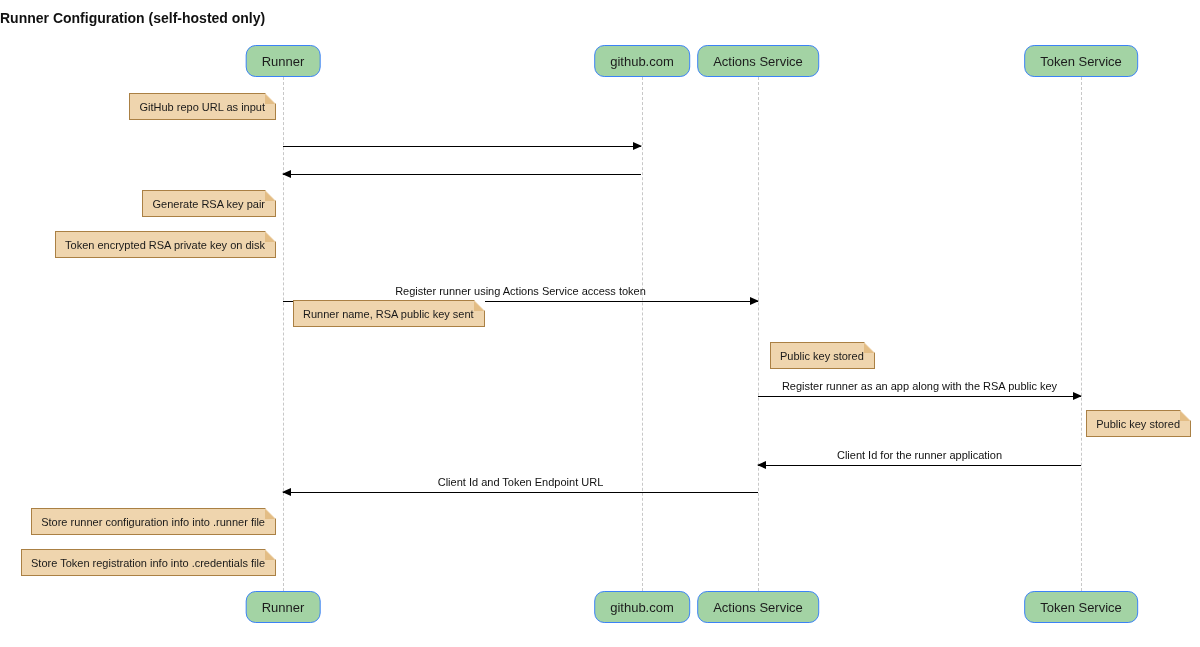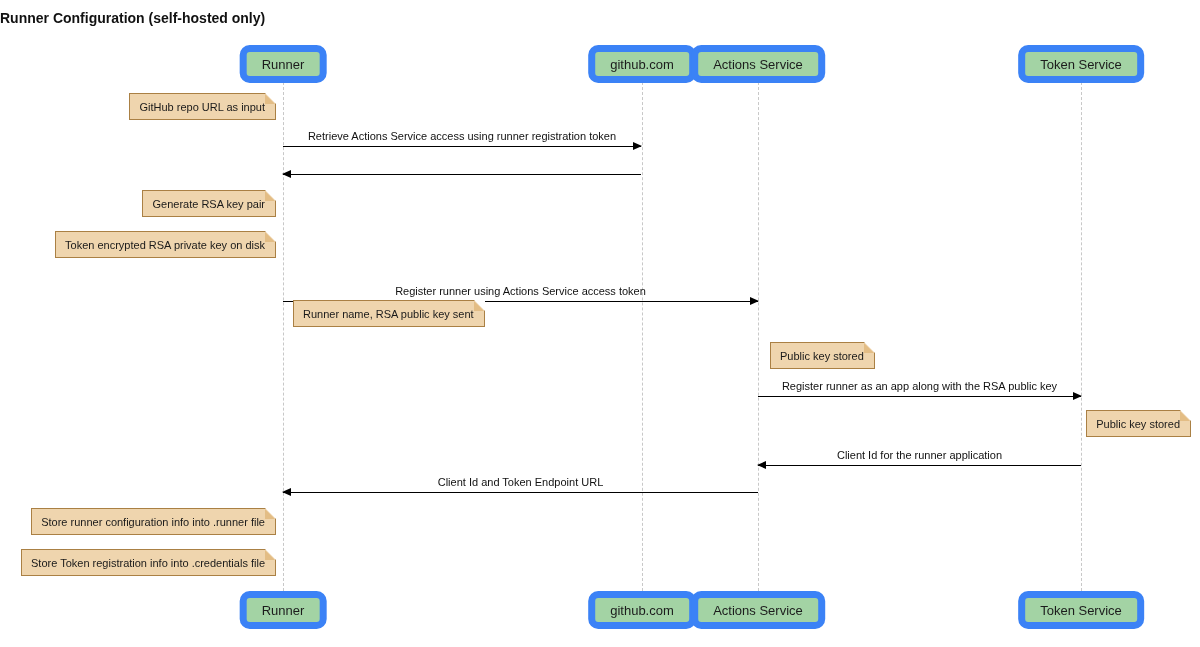--- a/index.html
+++ b/index.html
@@ -14,21 +14,21 @@
   .title {
     position:absolute; top:10px; left:0; width:1200px;
     text-align:left; font-size:14px; font-weight:bold; color:#111;
   }
   .lifeline {
     position:absolute; top:77px; height:514px; width:0;
     border-left:1px dashed #c8c8c8;
   }
   .participant {
     position:absolute; height:32px;
-    background:#a3d3a4; border:7px solid #3b82f6; border-radius:10px;
+    background:#a3d3a4; border:1px solid #3b82f6; border-radius:10px;
     display:flex; align-items:center; justify-content:center;
     font-size:13px; color:#1c1c1c;
     transform:translateX(-50%);
     padding:12px 15px; white-space:nowrap; box-sizing:border-box;
   }
   .note {
     position:absolute; background:#efd5ae; border:1px solid #aa8044;
     font-size:11px; padding:7px 10px 6px 9px; white-space:nowrap;
     box-sizing:border-box; color:#1a1a1a;
   }
@@ -78,21 +78,20 @@
   <div class="participant" style="left:642px; top:45px">github.com</div>
   <div class="participant" style="left:758px; top:45px">Actions Service</div>
   <div class="participant" style="left:1081px; top:45px">Token Service</div>
 
   <div class="participant" style="left:283px; top:591px">Runner</div>
   <div class="participant" style="left:642px; top:591px">github.com</div>
   <div class="participant" style="left:758px; top:591px">Actions Service</div>
   <div class="participant" style="left:1081px; top:591px">Token Service</div>
 
   <div class="msg" style="left:283px; width:358px; top:127px">
-    <div class="msg-label">Retrieve Actions Service access using runner registration token</div>
     <div class="msg-line">
         <div class="arrow right"></div>
       </div>
   </div>
 
   <div class="msg" style="left:283px; width:358px; top:155px">
     <div class="msg-line">
         <div class="arrow left"></div>
       </div>
   </div>

